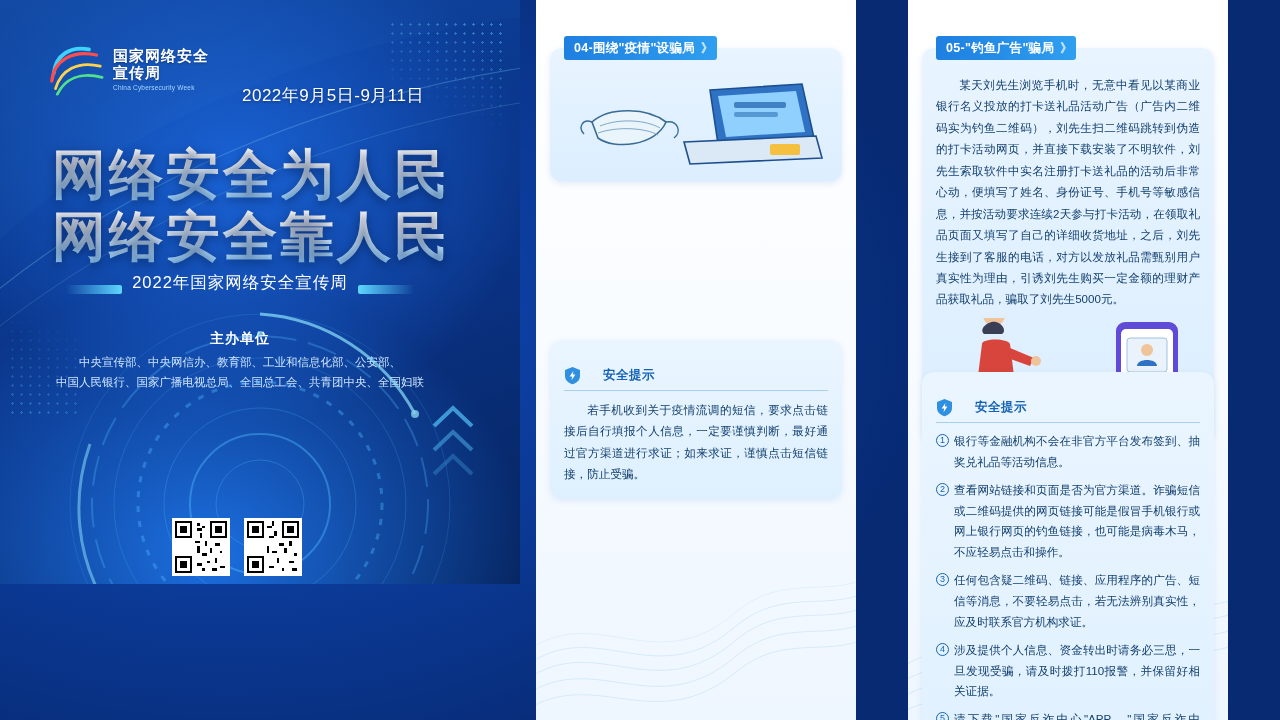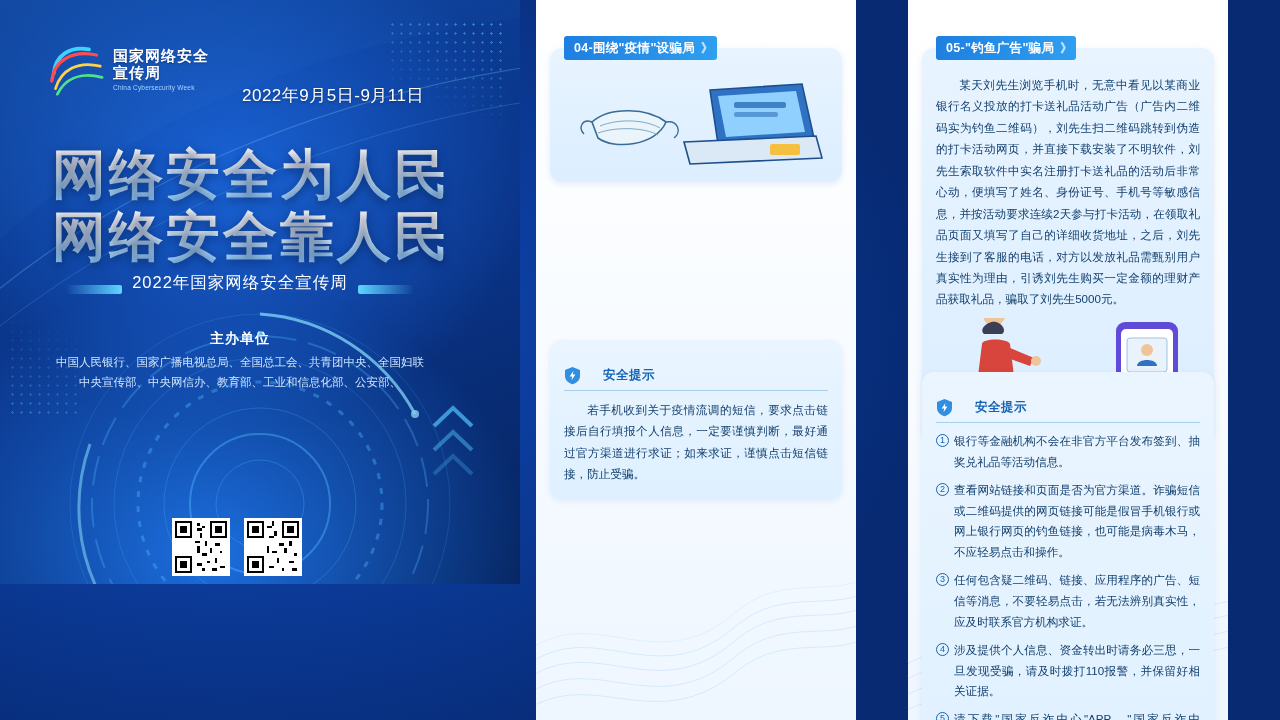--- a/index.html
+++ b/index.html
@@ -236,22 +236,22 @@
     </div>
 
     <div class="subbar">
       <span class="bar-l"></span>
       <span class="sub-text">2022年国家网络安全宣传周</span>
       <span class="bar-r"></span>
     </div>
 
     <div class="org-title">主办单位</div>
     <div class="org-lines">
+      <div>中央宣传部、中央网信办、教育部、工业和信息化部、公安部、</div>
       <div>中国人民银行、国家广播电视总局、全国总工会、共青团中央、全国妇联</div>
-      <div>中央宣传部、中央网信办、教育部、工业和信息化部、公安部、</div>
     </div>
 
     <svg class="arrows" viewBox="0 0 46 90">
       <path d="M4 34 L23 16 L42 34" stroke="#57c9ff" stroke-width="4" fill="none" opacity=".9"></path>
       <path d="M4 58 L23 40 L42 58" stroke="#57c9ff" stroke-width="4" fill="none" opacity=".6"></path>
       <path d="M4 82 L23 64 L42 82" stroke="#57c9ff" stroke-width="4" fill="none" opacity=".35"></path>
     </svg>
 
     <svg class="hud" viewBox="0 0 400 400">
       <g fill="none" stroke="#4fb9ff">

